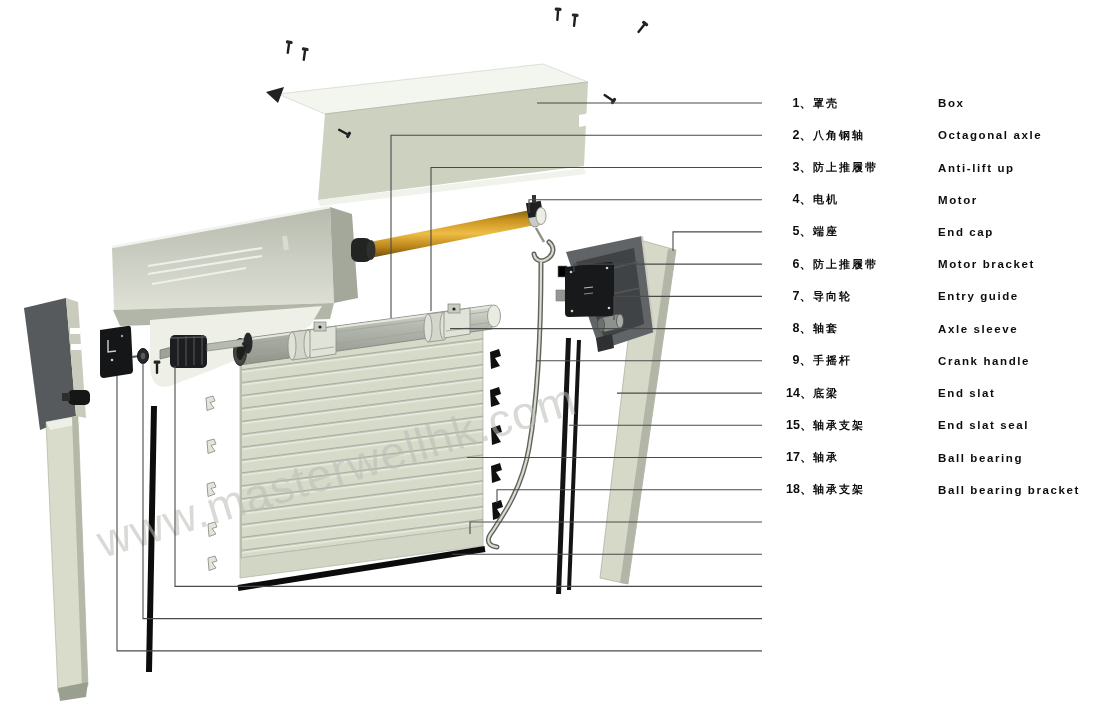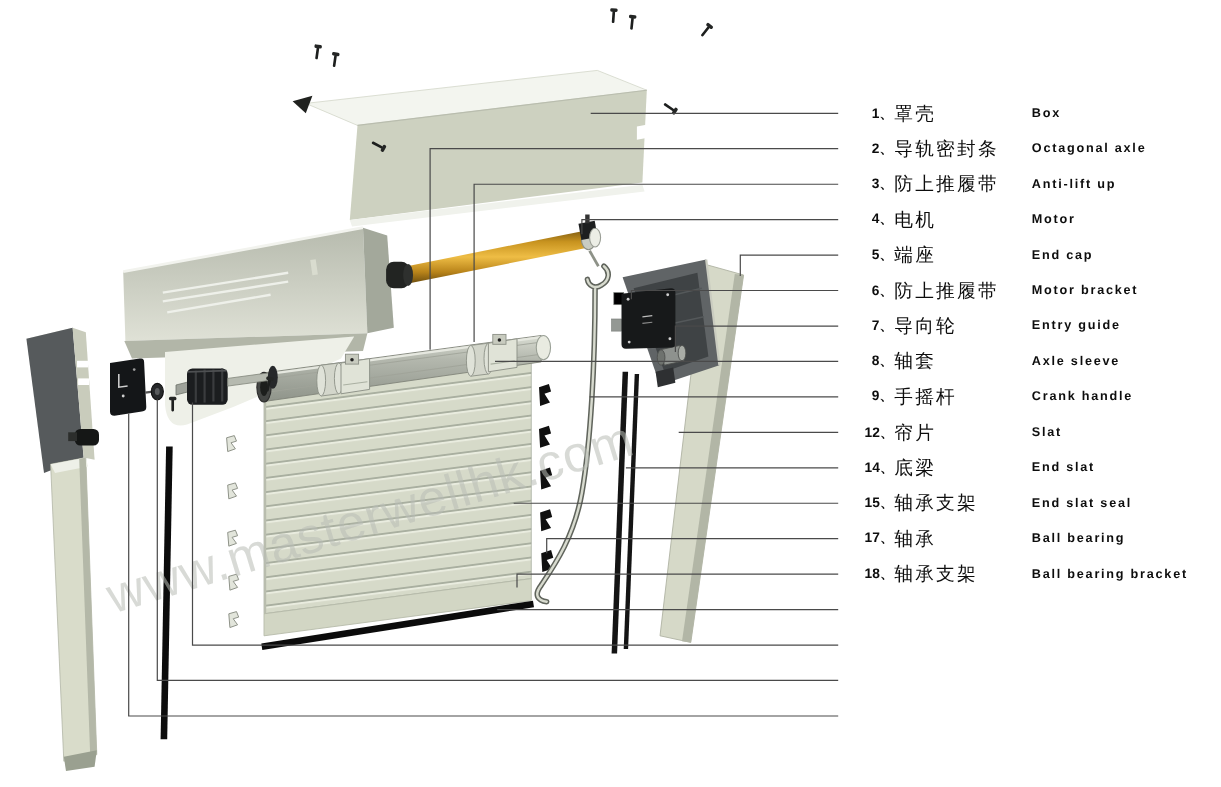--- a/index.html
+++ b/index.html
@@ -2,21 +2,21 @@
 <html><head>
 <meta charset="utf-8">
 <style>
   html,body{margin:0;padding:0;background:#fff;}
   #stage{position:relative;width:1110px;height:715px;background:#ffffff;overflow:hidden;
          font-family:"Liberation Sans", sans-serif;}
   #diagram{position:absolute;left:0;top:0;}
   .parts-list{position:absolute;left:786px;top:87px;width:324px;}
   .part-row{position:relative;height:32.23px;display:flex;align-items:center;color:#0d0d0d;}
   .part-row .num{display:inline-block;width:26px;text-align:right;font-size:12.5px;font-weight:bold;}
-  .part-row .cn{font-size:17px;font-weight:normal;letter-spacing:2px;margin-left:1px;white-space:nowrap;}
+  .part-row .cn{font-size:11px;font-weight:bold;letter-spacing:2px;margin-left:1px;white-space:nowrap;}
   .part-row .en{position:absolute;left:152px;font-size:11.5px;font-weight:bold;letter-spacing:1.6px;white-space:nowrap;text-align:center;}
 </style>
 </head>
 <body>
 
 <div id="stage">
 
 <svg id="diagram" width="1110" height="715" viewBox="0 0 1110 715" xmlns="http://www.w3.org/2000/svg">
   <defs>
     <linearGradient id="mg" x1="0" y1="0" x2="0" y2="1">
@@ -260,21 +260,21 @@
 
 <div class="parts-list" id="parts-list">
   <div class="part-row">
     <span class="num">1、</span>
     <span class="cn">罩壳</span>
     <span class="en">Box</span>
   </div>
 
   <div class="part-row">
     <span class="num">2、</span>
-    <span class="cn">导轨密封条</span>
+    <span class="cn">八角钢轴</span>
     <span class="en">Octagonal axle</span>
   </div>
 
   <div class="part-row">
     <span class="num">3、</span>
     <span class="cn">防上推履带</span>
     <span class="en">Anti-lift up</span>
   </div>
 
   <div class="part-row">
@@ -308,25 +308,20 @@
   </div>
 
   <div class="part-row">
     <span class="num">9、</span>
     <span class="cn">手摇杆</span>
     <span class="en">Crank handle</span>
   </div>
 
 
 
-  <div class="part-row">
-    <span class="num">12、</span>
-    <span class="cn">帘片</span>
-    <span class="en">Slat</span>
-  </div>
 
 
   <div class="part-row">
     <span class="num">14、</span>
     <span class="cn">底梁</span>
     <span class="en">End slat</span>
   </div>
 
   <div class="part-row">
     <span class="num">15、</span>

